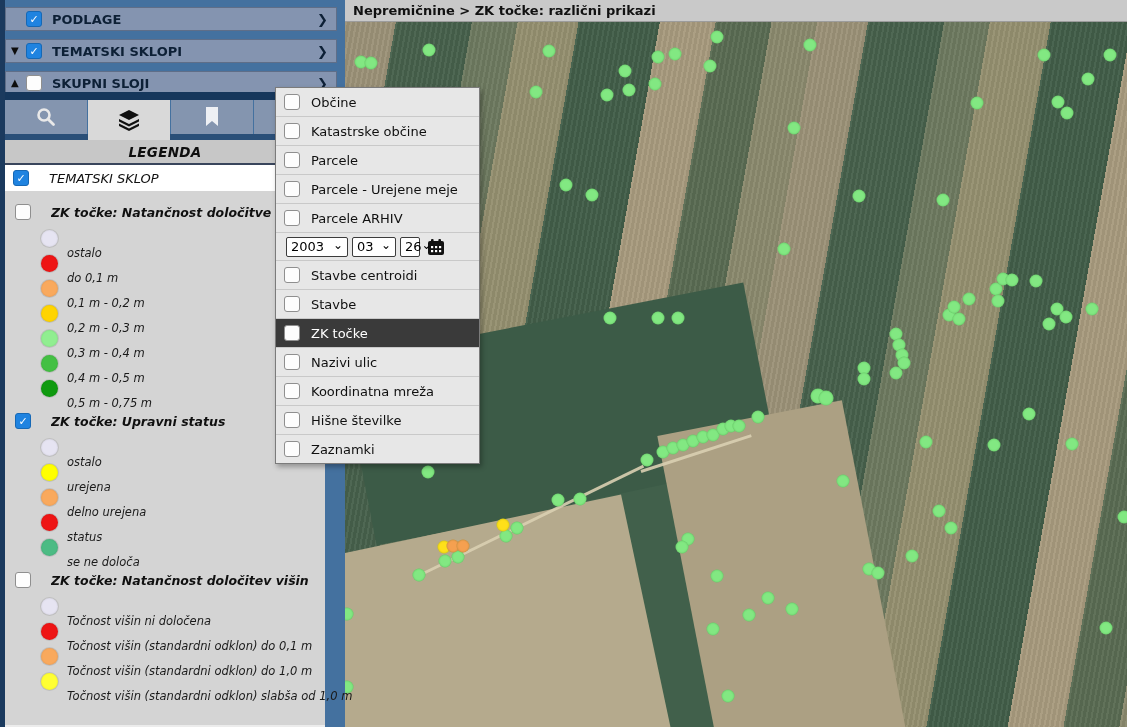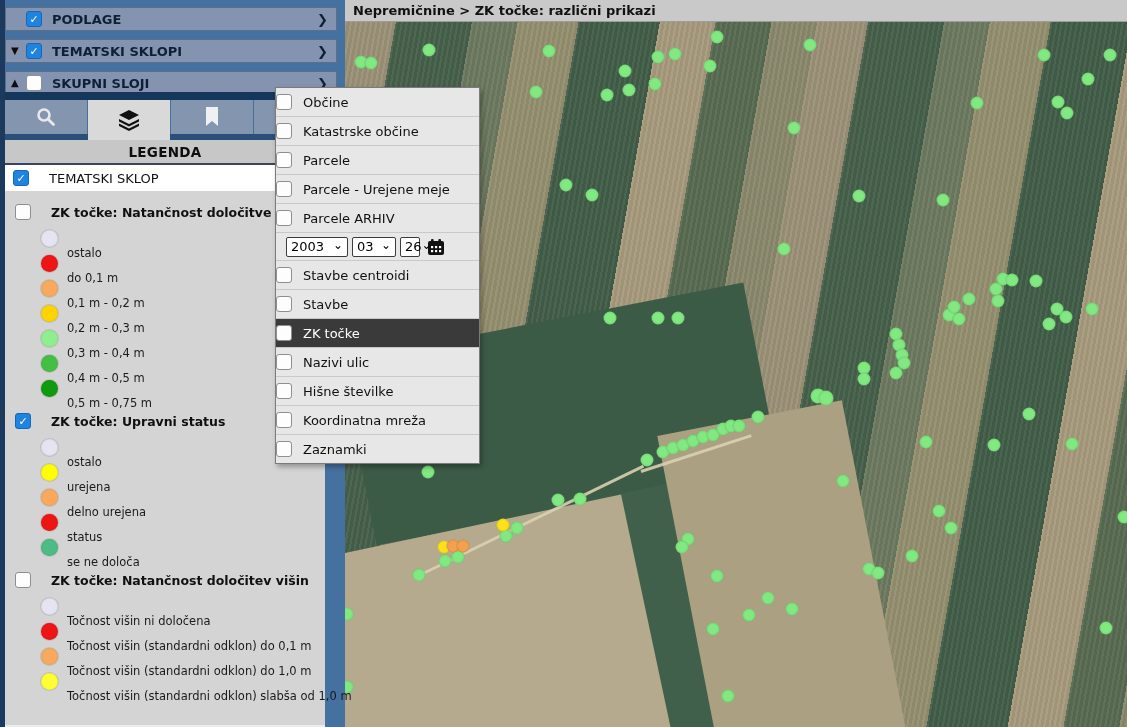--- a/index.html
+++ b/index.html
@@ -35,21 +35,21 @@
   .tabbar{position:absolute;left:5px;top:100px;width:332px;height:40px;display:flex;z-index:3;}
   .tab{
     width:82px;height:34px;margin-right:1px;background:#8495af;
     display:flex;align-items:center;justify-content:center;flex:none;
   }
   .tab.active{background:#d9d9d9;height:40px;z-index:4;}
   .tabbar-underline{position:absolute;left:0;top:134px;width:345px;height:6px;background:#2a4f78;}
 
   .legend-panel{
     position:absolute;left:5px;top:140px;width:320px;bottom:0;background:#d4d4d4;
-    border-bottom:2px solid #ececec;box-sizing:border-box;z-index:3;
+    border-bottom:2px solid #ececec;box-sizing:border-box;z-index:3;font-style:italic;
   }
   .legend-title{
     height:23px;background:#c7c7c7;border-bottom:2px solid #39455c;
     display:flex;align-items:center;justify-content:center;
     font-weight:bold;font-size:13.5px;color:#0e0e0e;letter-spacing:.3px;
   }
   .group-row{
     height:26px;background:#ffffff;display:flex;align-items:center;
     padding-left:8px;font-size:13px;color:#111;gap:10px;
   }
@@ -65,21 +65,21 @@
   }
   .llabel{font-size:11.5px;color:#1a1a1a;white-space:nowrap;margin-top:29px;}
 
   
   .layers-popup{
     position:absolute;left:275px;top:87px;width:205px;background:#e7e7e7;
     border:1px solid #7b7b7b;box-shadow:2px 3px 5px rgba(0,0,0,.3);z-index:50;
     box-sizing:border-box;
   }
   .prow{
-    height:28px;display:flex;align-items:center;gap:11px;padding-left:0;
+    height:28px;display:flex;align-items:center;gap:11px;padding-left:8px;
     border-bottom:1px solid #c9c9c9;font-size:13px;color:#101010;
   }
   .prow:last-child{border-bottom:none;}
   .prow .cb{margin-right:0;}
   .prow.selected{background:#3a3a3a;color:#ffffff;}
   .plabel{white-space:nowrap;}
   .daterow{
     height:27px;display:flex;align-items:center;gap:4px;padding-left:10px;
     border-bottom:1px solid #c9c9c9;
   }
@@ -482,27 +482,27 @@
     <span class="plabel">ZK točke</span>
   </div>
 
   <div class="prow">
     <span class="cb un"></span>
     <span class="plabel">Nazivi ulic</span>
   </div>
 
   <div class="prow">
     <span class="cb un"></span>
+    <span class="plabel">Koordinatna mreža</span>
+  </div>
+
+  <div class="prow">
+    <span class="cb un"></span>
     <span class="plabel">Hišne številke</span>
   </div>
 
   <div class="prow">
     <span class="cb un"></span>
-    <span class="plabel">Koordinatna mreža</span>
-  </div>
-
-  <div class="prow">
-    <span class="cb un"></span>
     <span class="plabel">Zaznamki</span>
   </div>
 </div>
 
 </div>
 
 </body></html>

